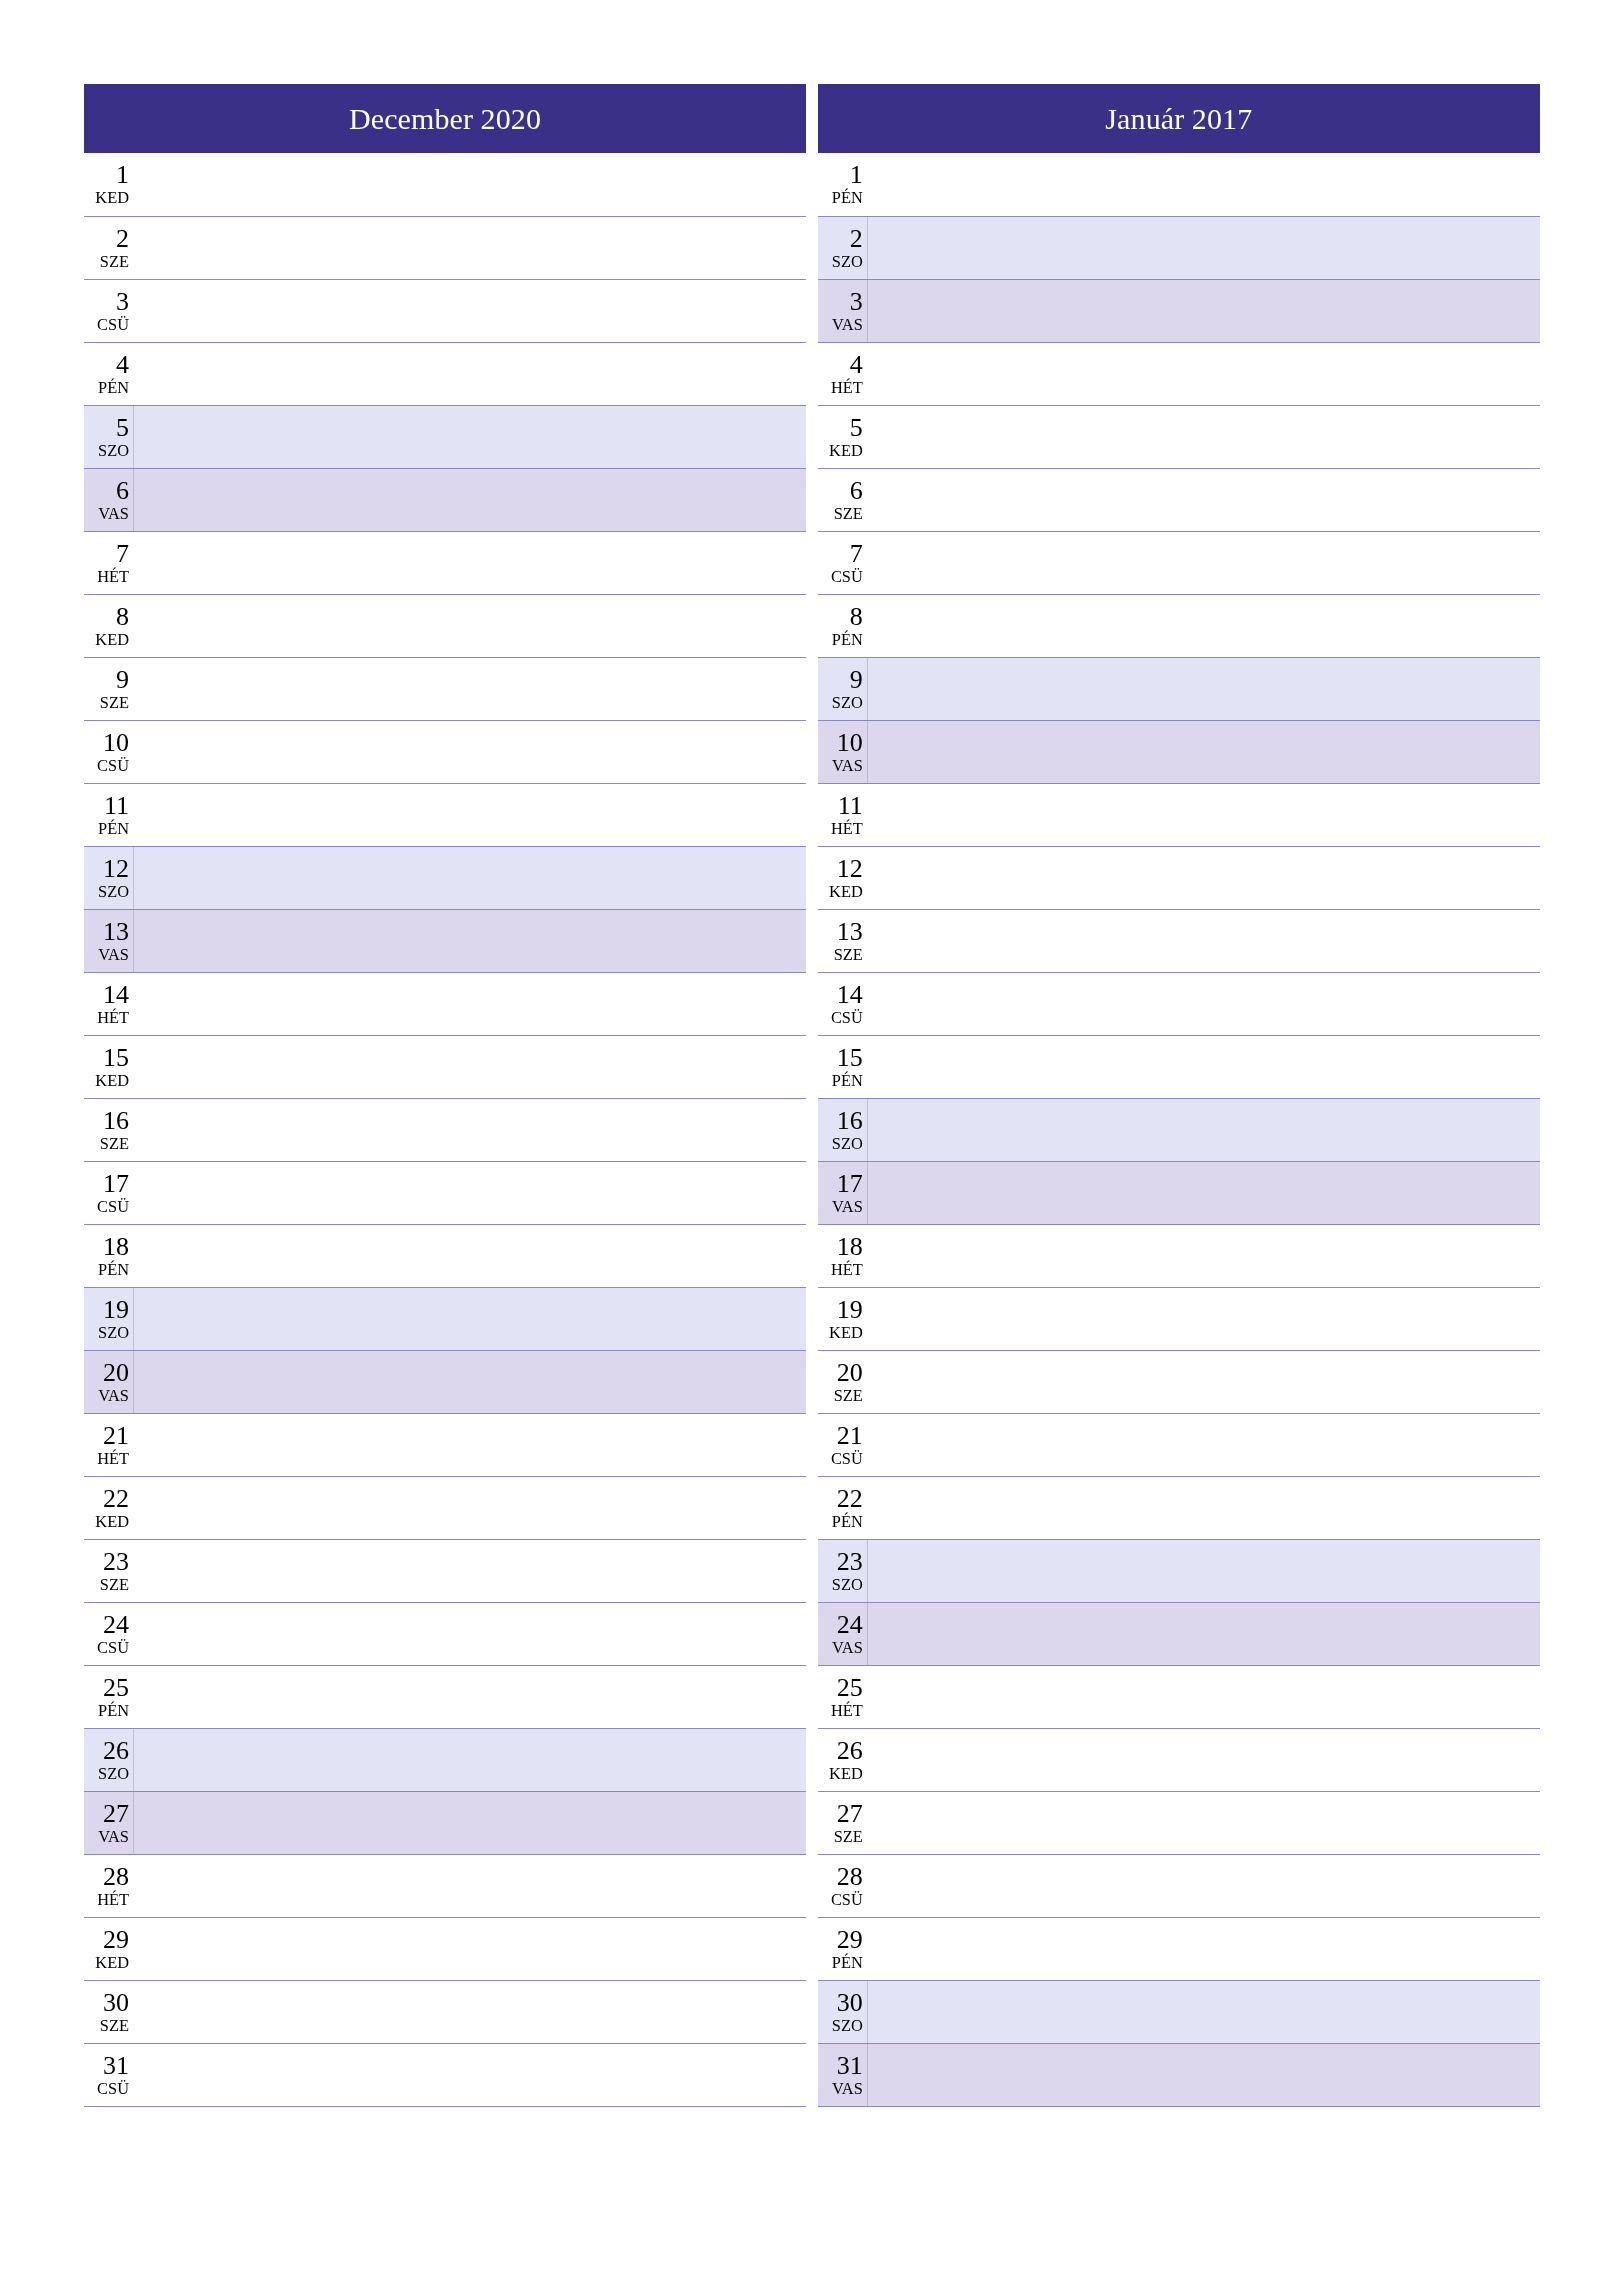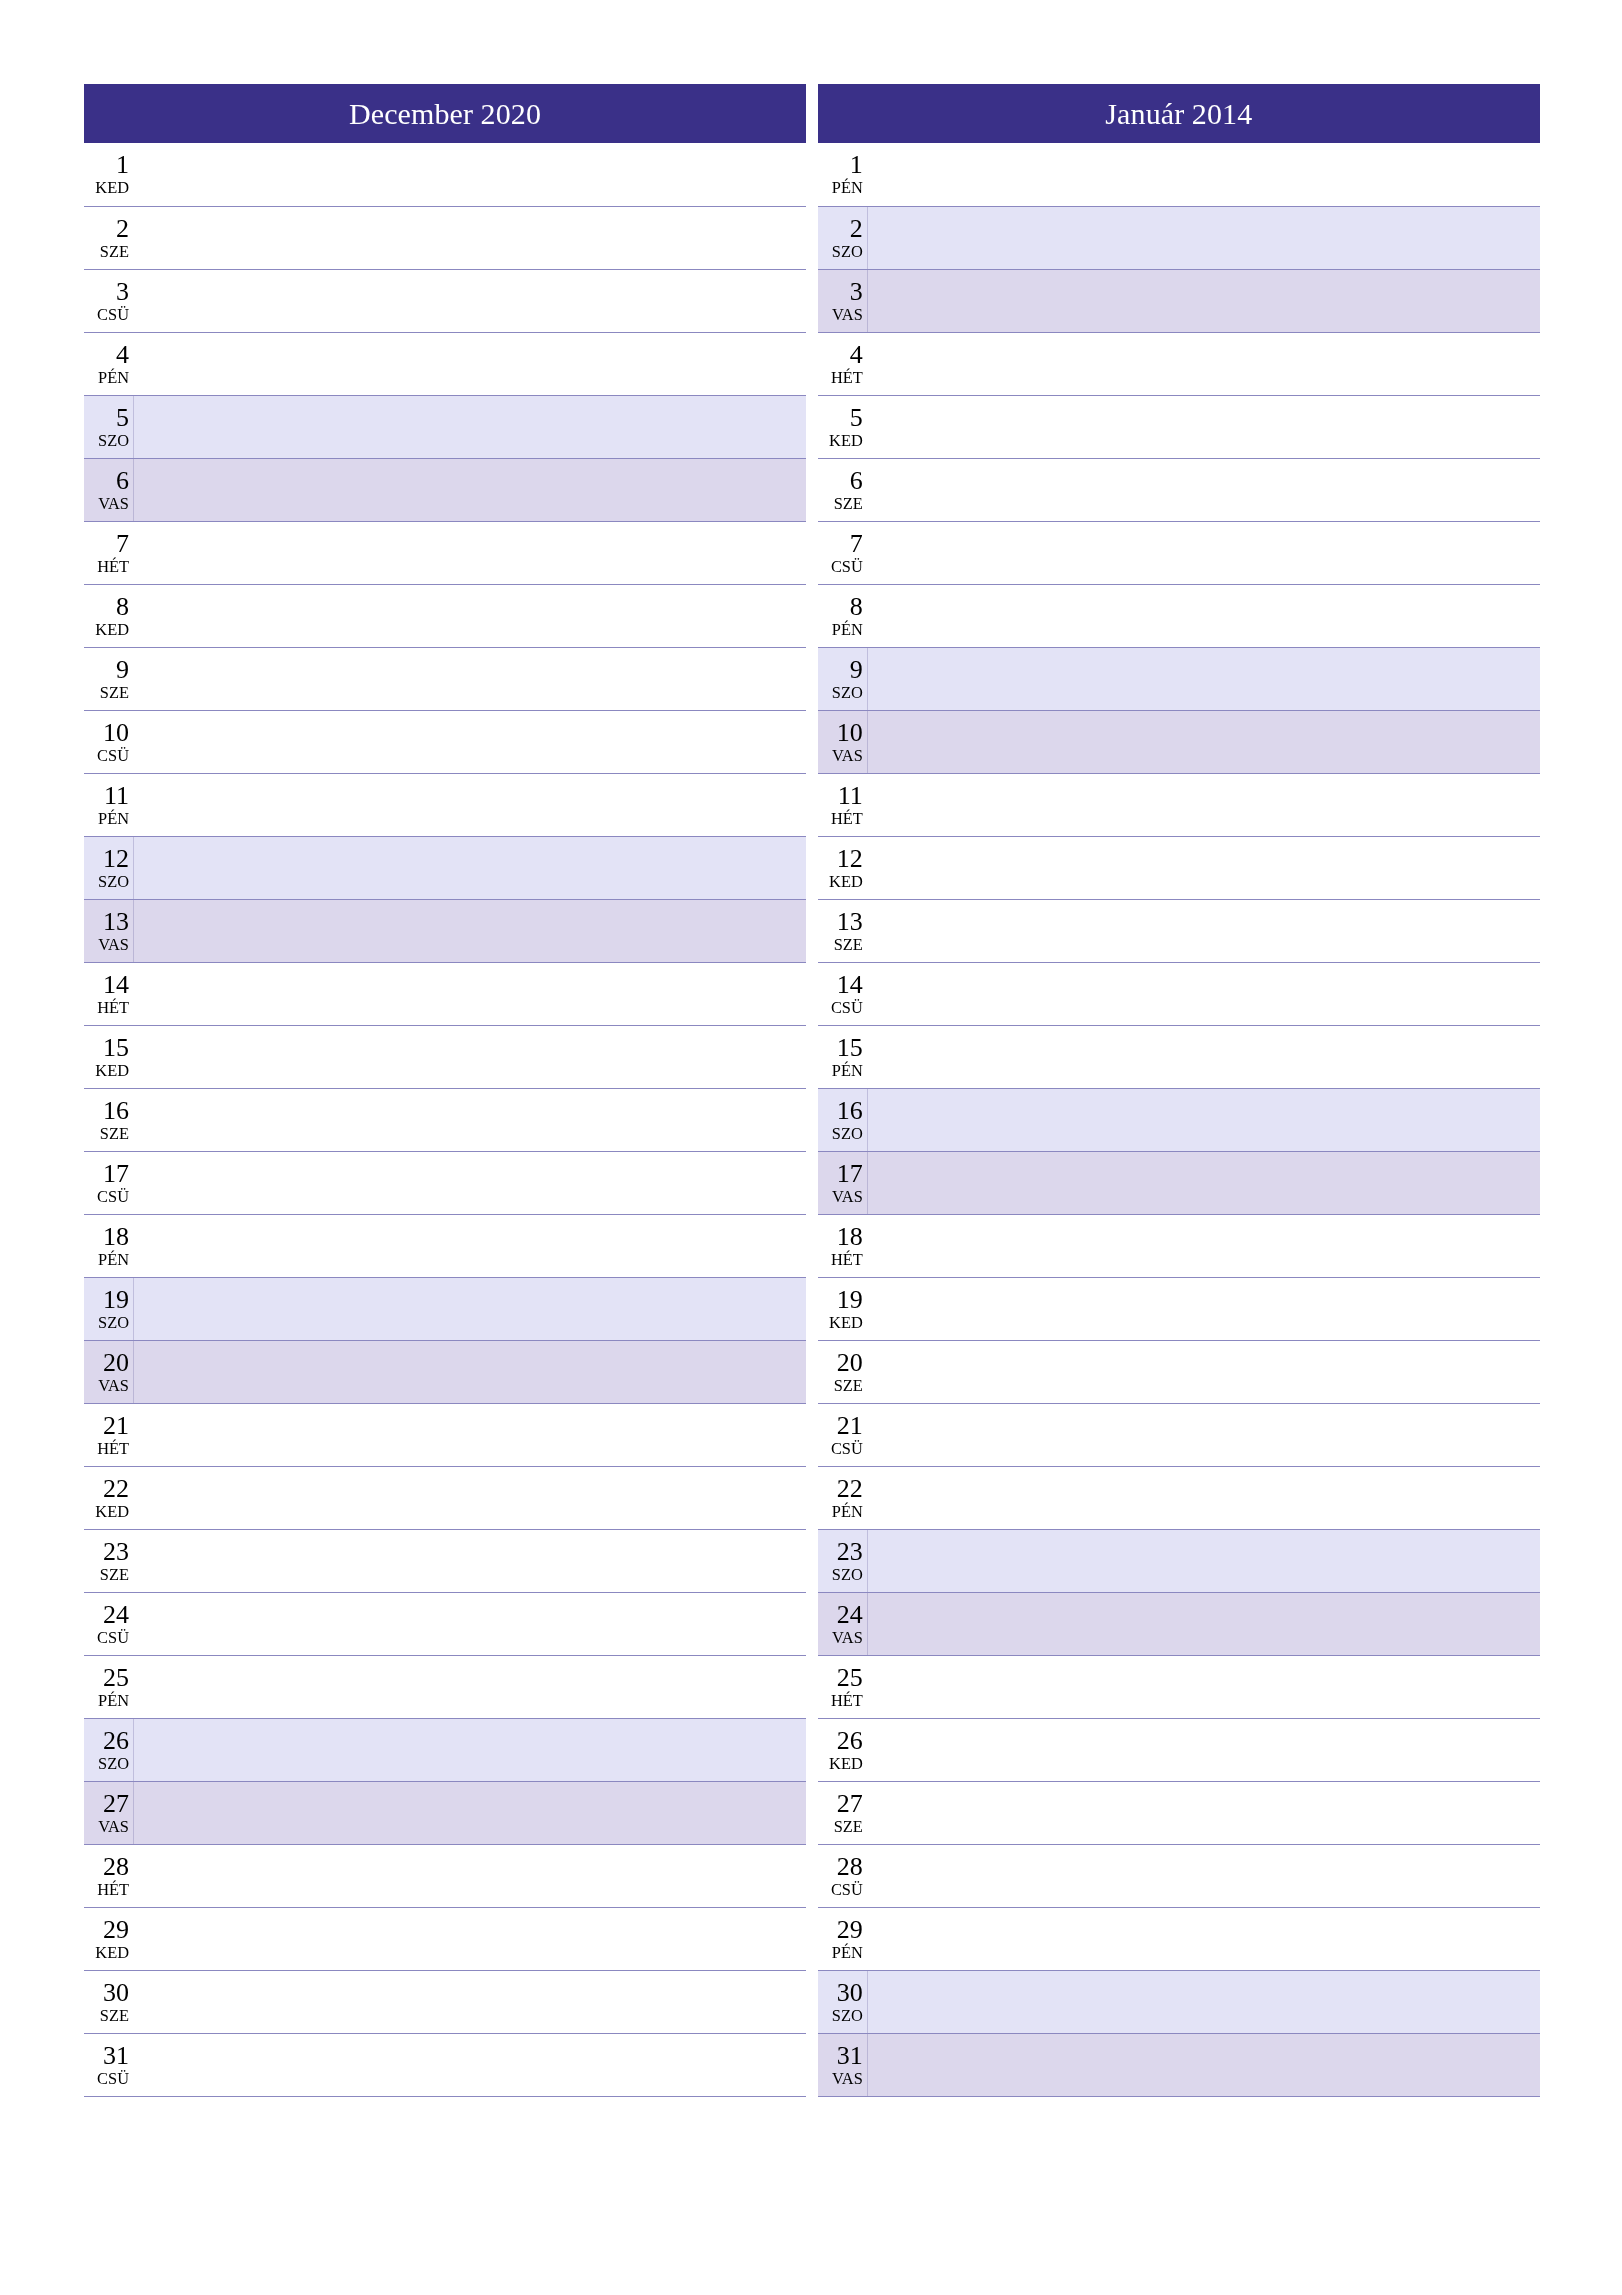--- a/index.html
+++ b/index.html
@@ -23,21 +23,21 @@
     display: flex;
     gap: 11.8px;
   }
 
   .month-column {
     width: 722px;
     flex: 0 0 722px;
   }
 
   .month-header {
-    height: 59px;
+    height: 69px;
     background: #3a3088;
     color: #ffffff;
     display: flex;
     align-items: center;
     justify-content: center;
   }
 
   .month-title {
     font-family: "Liberation Serif", "DejaVu Serif", serif;
     font-size: 30px;
@@ -354,21 +354,21 @@
             <div class="day-number">31</div>
             <div class="day-name">CSÜ</div>
           </div>
           <div class="write-area"></div>
         </div>
       </div>
   </div>
 
   <div class="month-column">
     <div class="month-header">
-      <div class="month-title">Január 2014</div>
+      <div class="month-title">Január 2017</div>
     </div>
     <div class="days-list">
         <div class="day-row">
           <div class="day-label">
             <div class="day-number">1</div>
             <div class="day-name">PÉN</div>
           </div>
           <div class="write-area"></div>
         </div>
         <div class="day-row weekend-sat">

